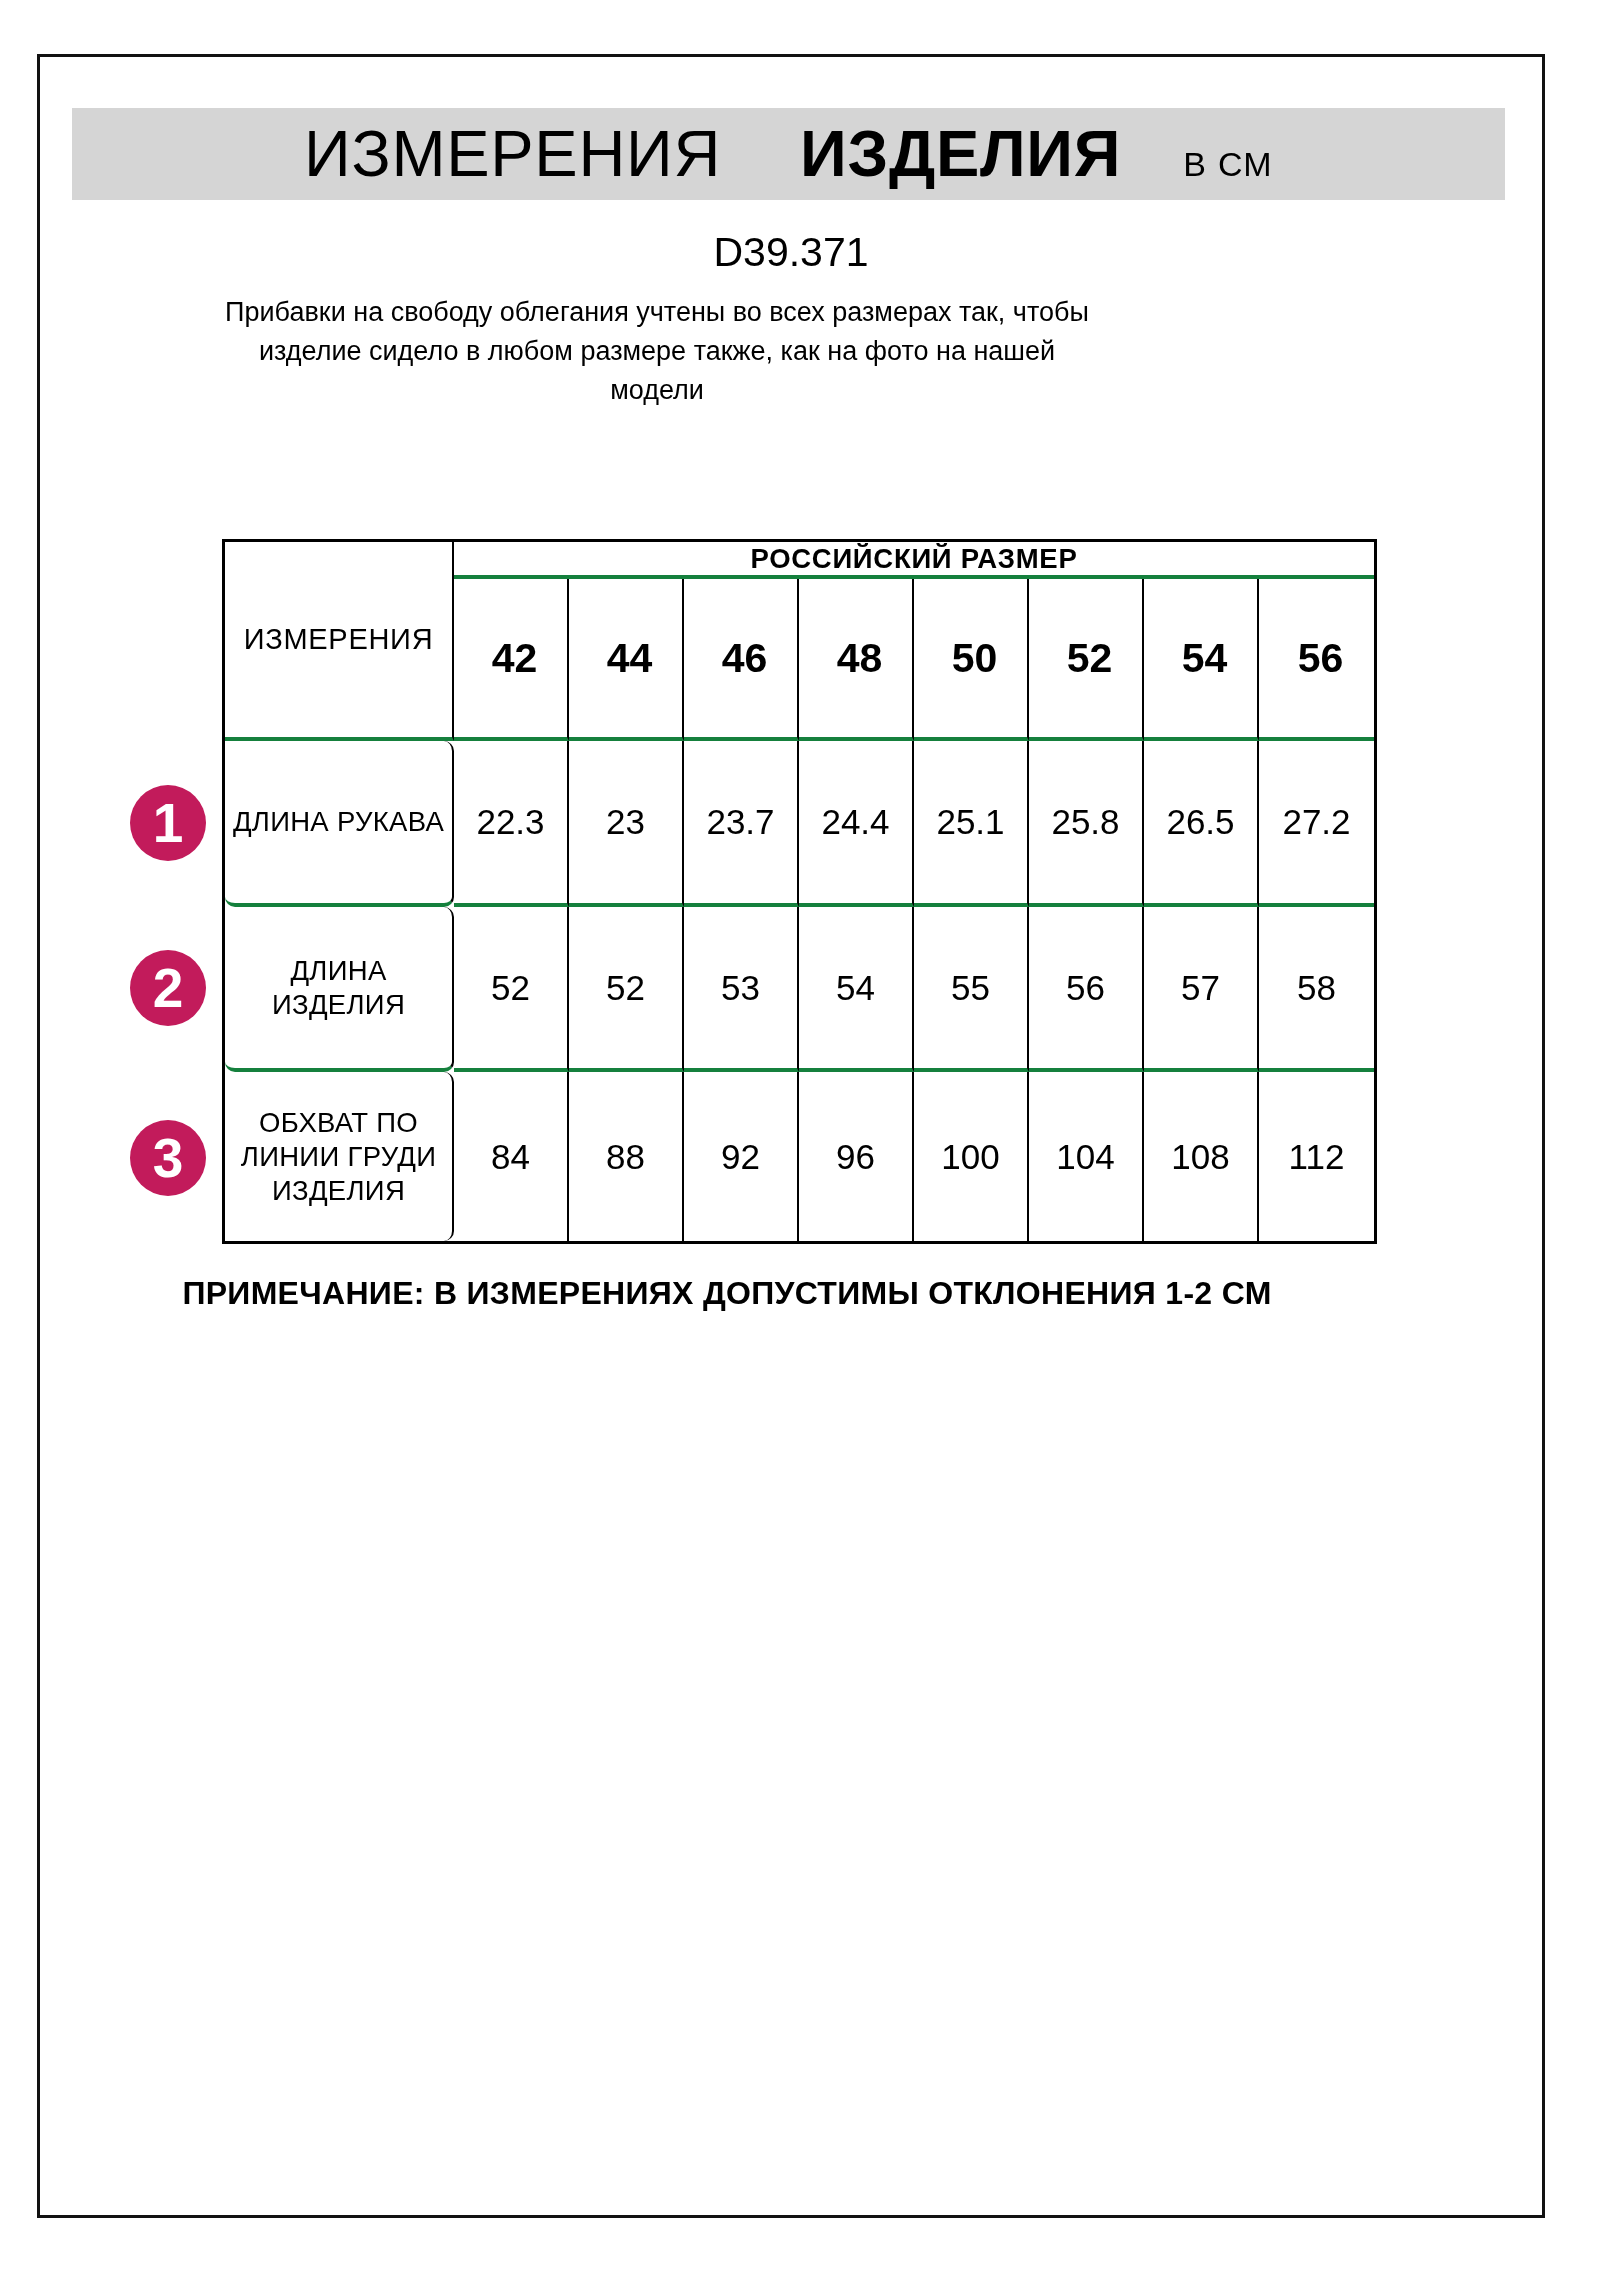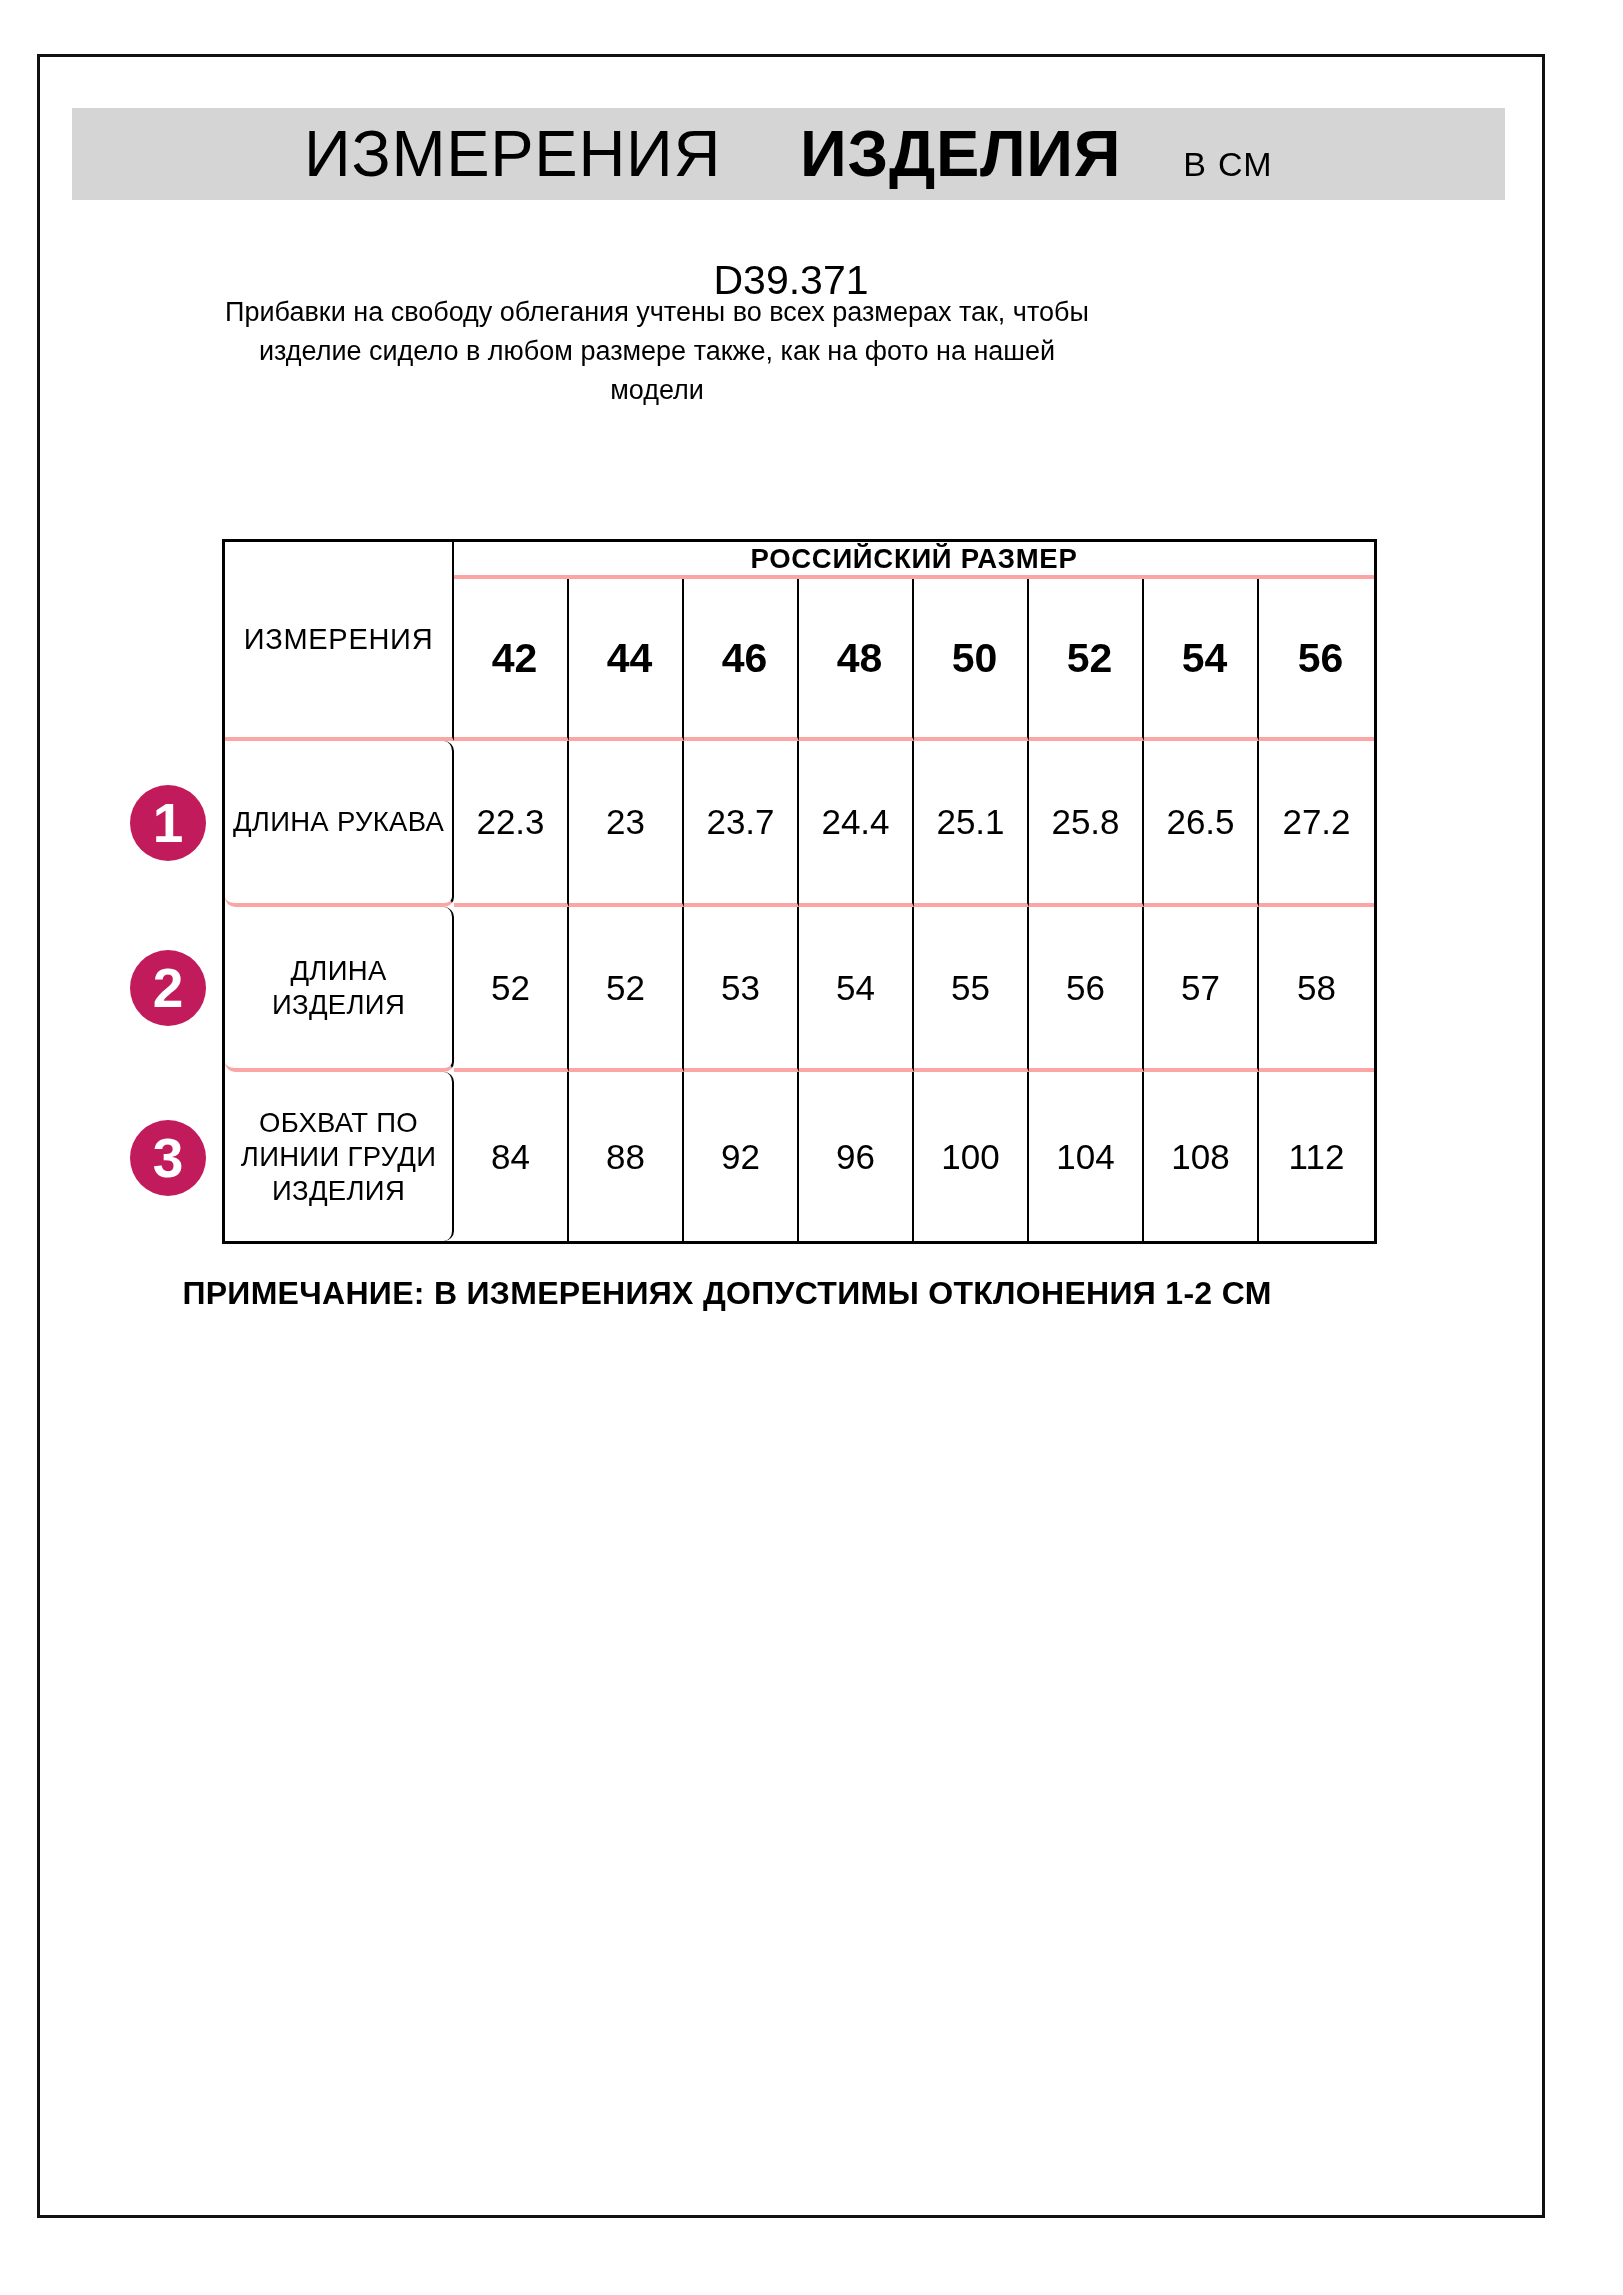--- a/index.html
+++ b/index.html
@@ -49,21 +49,21 @@
   }
   .title-units {
     font-size: 34px;
     font-weight: 400;
     margin-left: 62px;
     letter-spacing: 1.3px;
   }
   .article-code {
     position: absolute;
     left: 37px;
-    top: 257px;
+    top: 229px;
     width: 1508px;
     text-align: center;
     font-size: 41px;
     font-weight: 400;
   }
   .intro {
     position: absolute;
     left: 37px;
     top: 293px;
     width: 1240px;
@@ -83,21 +83,21 @@
     box-sizing: content-box;
     background: #fff;
   }
   .cell {
     display: flex;
     flex-direction: column;
     align-items: center;
     justify-content: center;
     box-sizing: border-box;
     border-right: 2px solid #000;
-    border-bottom: 2px solid #fca5a5;
+    border-bottom: 2px solid #15803d;
     text-align: center;
   }
   .no-r { border-right: none; }
   .no-b { border-bottom: none; }
   .thick-b { border-bottom-width: 4.6px; }
   .corner {
     grid-column: 1;
     grid-row: 1 / 3;
     font-size: 29px;
     letter-spacing: 0.7px;

